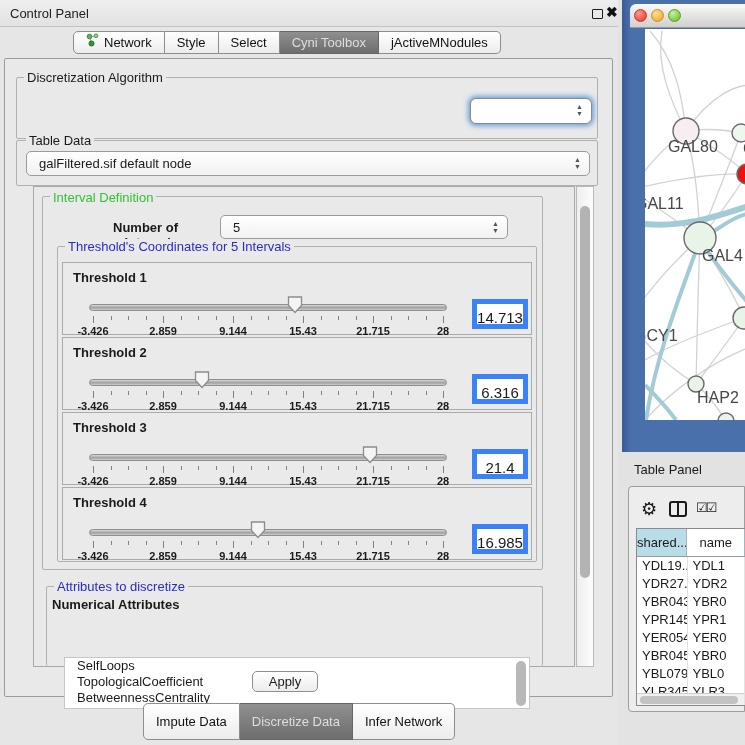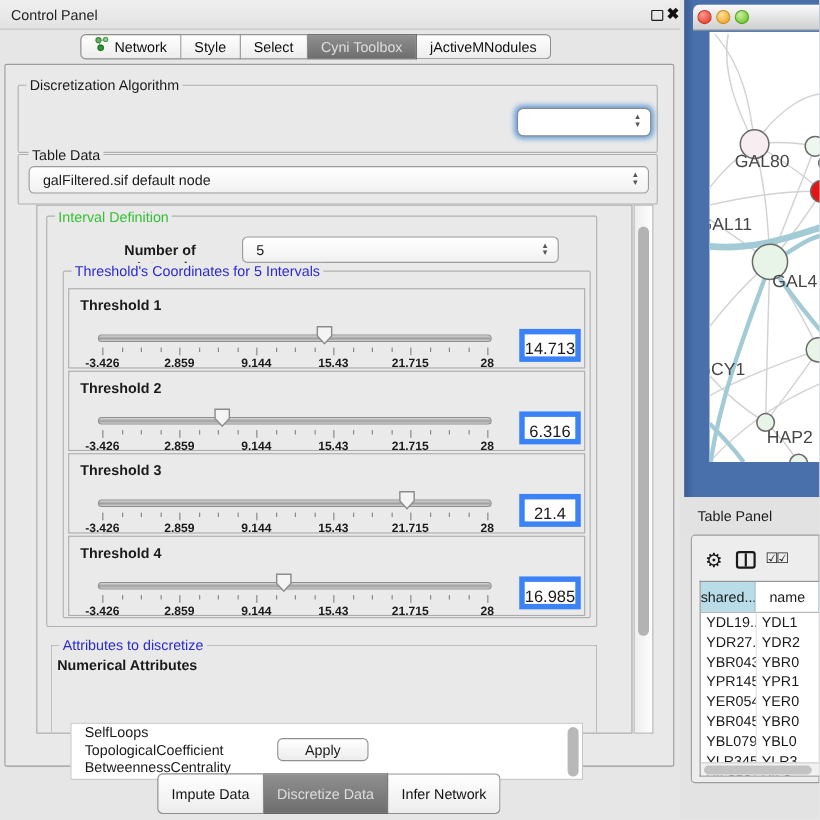--- a/index.html
+++ b/index.html
@@ -55,21 +55,21 @@
   .tick { position:absolute; width:1px; background:#808080; top:53px; }
   .tick.minor { height:4px; }
   .tick.major { height:7px; }
   .ticklab { position:absolute; top:62px; font-size:11px; font-weight:600; color:#1a1a1a; transform:translateX(-50%); white-space:nowrap; }
   .valbox { position:absolute; left:409px; top:36px; width:56px; height:30px; background:#fff; border:5px solid #3b82f6; font-size:15px; text-align:center; line-height:28px; }
 
   
   #attr-list { left:64px; top:615px; width:466px; height:52px; background:#fff; border:1px solid #c6c6c6; overflow:hidden;margin-top:42px; }
   #attr-list .item { font-size:13px; padding-left:12px; height:16px; line-height:16px; }
   #attr-scroll { position:absolute; right:3px; top:3px; width:10px; height:45px; background:#b8b8b8; border-radius:5px; }
-  #apply-btn { left:252px; top:671px; width:83px; height:21px; background:linear-gradient(#ffffff,#ececec); border:1px solid #8f8f8f; border-radius:5px; font-size:13px; text-align:center; line-height:19px; }
+  #apply-btn { left:252px; top:671px; width:66px; height:21px; background:linear-gradient(#ffffff,#ececec); border:1px solid #8f8f8f; border-radius:5px; font-size:13px; text-align:center; line-height:19px; }
 
   
   #net-window { left:622px; top:0; width:123px; height:452px; background:linear-gradient(90deg,#3a5a94 0px,#4a70ab 9px); }
   #net-titlebar { left:630px; top:4px; width:115px; height:24px; background:linear-gradient(#fafafa,#cfcfcf); border-radius:6px 0 0 0; border-bottom:1px solid #9a9a9a; }
   .light { position:absolute; top:5px; width:13px; height:13px; border-radius:50%; }
   #light-red { left:4px; background:radial-gradient(circle at 35% 30%, #ff9a8f, #ee4f42 70%); border:1px solid #c0392b; }
   #light-yellow { left:21px; background:radial-gradient(circle at 35% 30%, #ffe09a, #f2b13c 70%); border:1px solid #c98f1e; }
   #light-green { left:38px; background:radial-gradient(circle at 35% 30%, #c9f0a0, #7ecb43 70%); border:1px solid #56a11f; }
   #net-canvas { left:617px; top:29px; width:110px; height:391px; background:#ffffff;margin-left:28px; }
 

